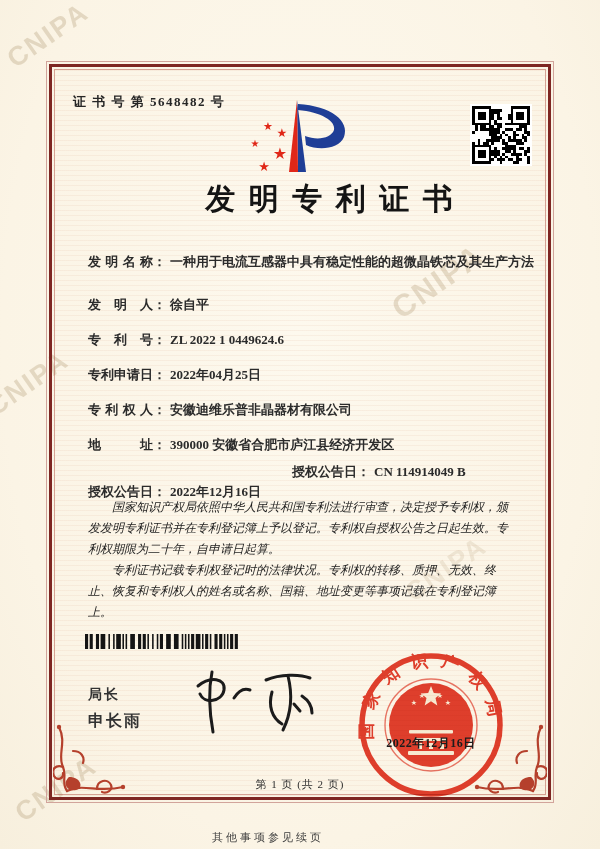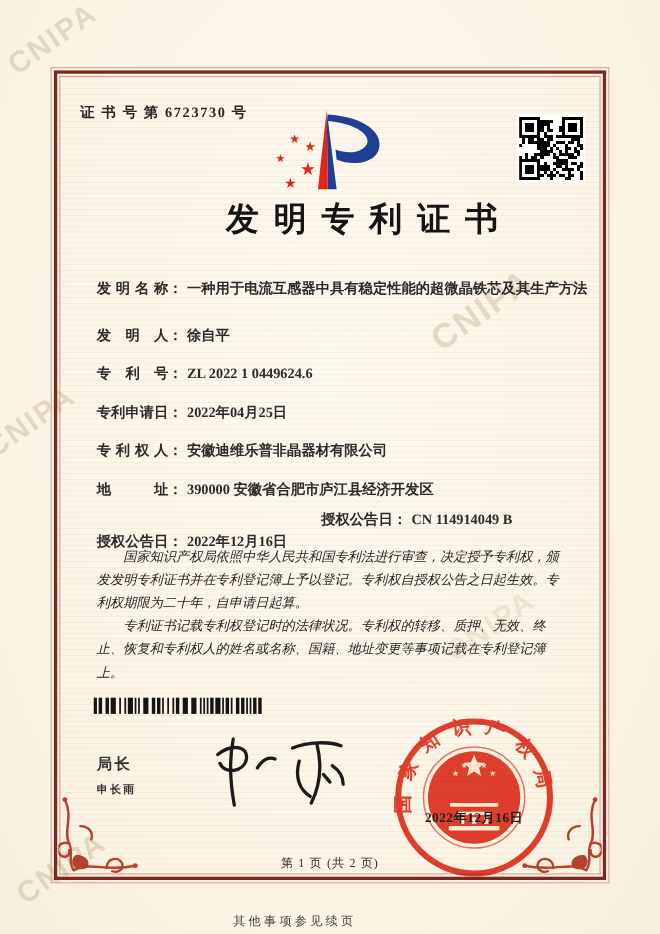--- a/index.html
+++ b/index.html
@@ -32,24 +32,24 @@
   .cert-no{ position:absolute; left:73px; top:93px; font-size:13px; font-weight:bold; color:#262626; letter-spacing:1.5px; }
   .logo{ position:absolute; left:228px; top:98px; }
   .qr{ position:absolute; left:470px; top:104px; width:62px; height:62px; background:#fff; padding:2px; }
   .title{ position:absolute; left:49px; top:179px; width:560px; text-align:center;
           font-size:30px; font-weight:bold; color:#141414; letter-spacing:.45em; text-indent:.45em; }
   .field-row{ position:absolute; left:88px; font-size:13px; font-weight:bold; color:#2b2b2b; white-space:nowrap; }
   .f-label{ display:inline-block; width:65px; text-align:justify; text-align-last:justify; vertical-align:bottom; }
   .f-colon{ margin-right:4px; }
   .body-text{ position:absolute; left:88px; top:497px; width:428px;
               font-size:12px; line-height:21px; color:#1e1e1e; font-style:italic; }
-  .body-text p{ text-indent:2em;font-family:Liberation Mono, monospace; }
+  .body-text p{ text-indent:2em; }
   .barcode{ position:absolute; left:85px; top:634px; width:156px; height:15px; }
   .director-title{ position:absolute; left:88px; top:686px; font-family:"Liberation Sans",sans-serif; font-size:14px; font-weight:bold; color:#333; letter-spacing:2px;}
-  .director-name{ position:absolute; left:88px; top:711px; font-family:"Liberation Sans",sans-serif; font-size:10px; font-weight:bold; color:#333; letter-spacing:2px;}
+  .director-name{ position:absolute; left:88px; top:711px; font-family:"Liberation Sans",sans-serif; font-size:16px; font-weight:bold; color:#333; letter-spacing:2px;}
   .signature{ position:absolute; left:182px; top:662px; }
   .seal{ position:absolute; left:356px; top:650px; width:150px; height:150px; mix-blend-mode:multiply; opacity:.92; }
   .seal-date{ position:absolute; left:356px; top:735px; width:150px; text-align:center;
               font-size:12px; font-weight:bold; color:#1c1c1c; letter-spacing:.5px; z-index:5;}
   .page-no{ position:absolute; left:49px; top:777px; width:502px; text-align:center; font-size:11px; color:#2f2f2f; letter-spacing:1px; }
   .note{ position:absolute; left:0; top:830px; width:536px; text-align:center; font-size:11px; color:#3d3d3d; letter-spacing:3px; }
   .flourish{ position:absolute; top:721px; }
   .flourish.left{ left:53px; }
   .flourish.right{ left:471px; transform:scaleX(-1); }
 </style>
@@ -85,21 +85,21 @@
       <path d="M10,46 c-7,-3 -13,3 -9,9 c3,5 10,3 9,-3"></path>
       <path d="M14,70 C30,62 44,72 70,66"></path>
       <path d="M44,68 c0,-9 11,-11 14,-4 c2,5 -4,9 -9,7"></path>
       <path d="M20,30 c8,0 12,6 10,12"></path>
     </g>
     <path d="M16,56 c-7,6 -2,15 7,13 c8,-2 5,-13 -7,-13" fill="#b5402c"></path>
     <circle cx="6" cy="6" r="2.2" fill="#b5402c"></circle>
     <circle cx="70" cy="66" r="2.2" fill="#b5402c"></circle>
   </svg>
 
-  <div class="cert-no">证 书 号 第 6723730 号</div>
+  <div class="cert-no">证 书 号 第 5648482 号</div>
 
   <svg class="logo" width="145" height="80" viewBox="0 0 145 80">
     <path d="M70,6 C103,8 122,23 116,39 C111,51 91,53 78,47 L77,38 C90,43 103,40 106,32 C108,23 93,14 70,12 Z" fill="#1f3e96"></path>
     <polygon points="69,2 70,74 78,74" fill="#1f3e96"></polygon>
     <polygon points="69,2 70,74 61,74" fill="#e02718"></polygon>
     <text x="40" y="32" font-size="11" fill="#e02718" text-anchor="middle">★</text>
     <text x="54" y="39" font-size="12" fill="#e02718" text-anchor="middle">★</text>
     <text x="27" y="49" font-size="10" fill="#e02718" text-anchor="middle">★</text>
     <text x="52" y="61" font-size="16" fill="#e02718" text-anchor="middle">★</text>
     <text x="36" y="73" font-size="13" fill="#e02718" text-anchor="middle">★</text>

